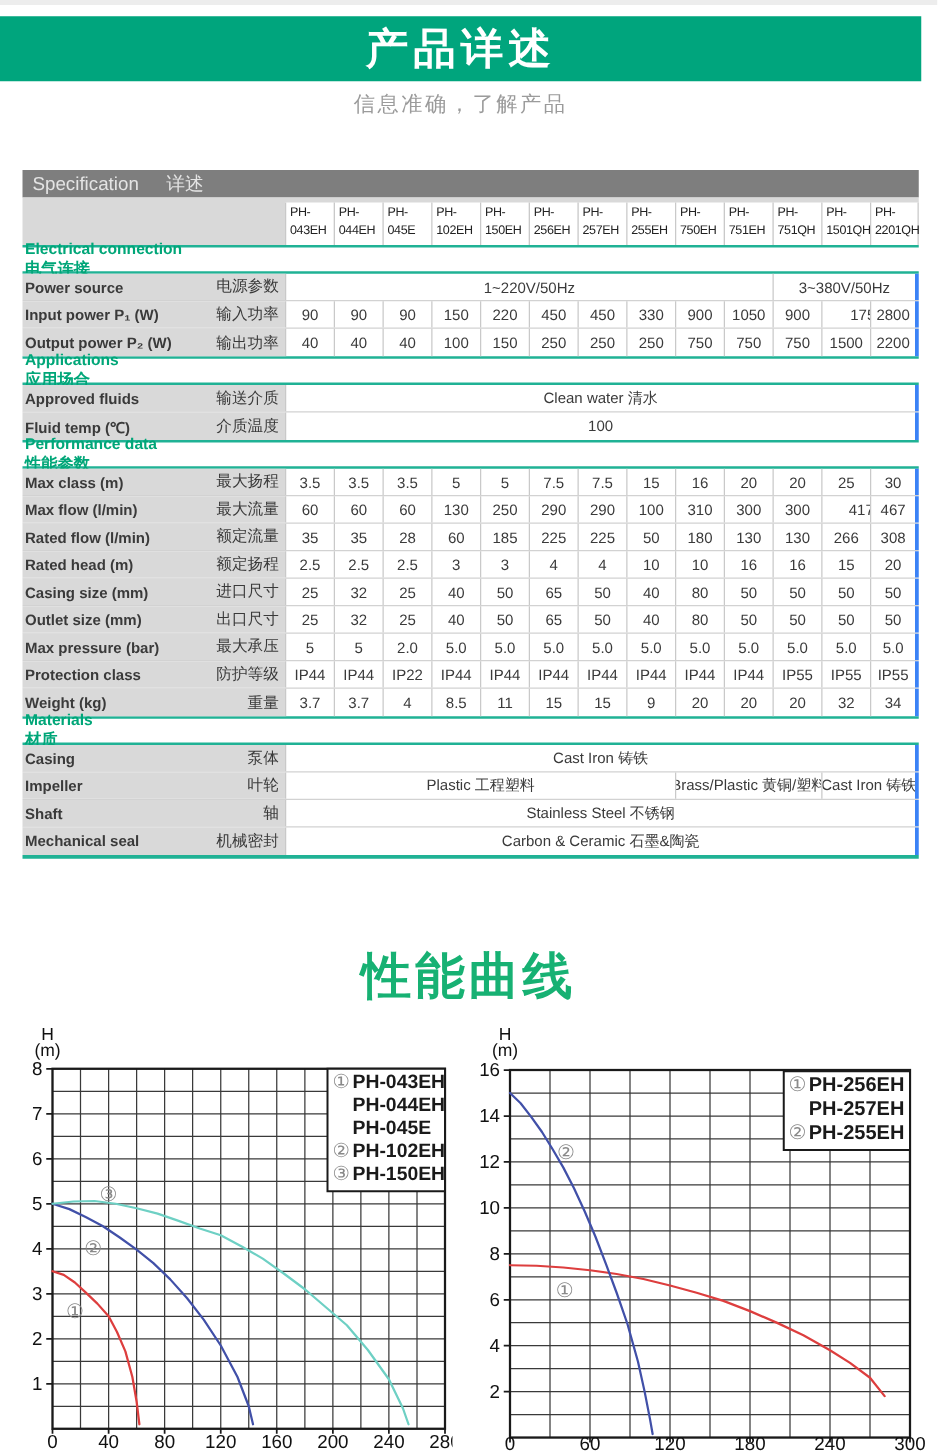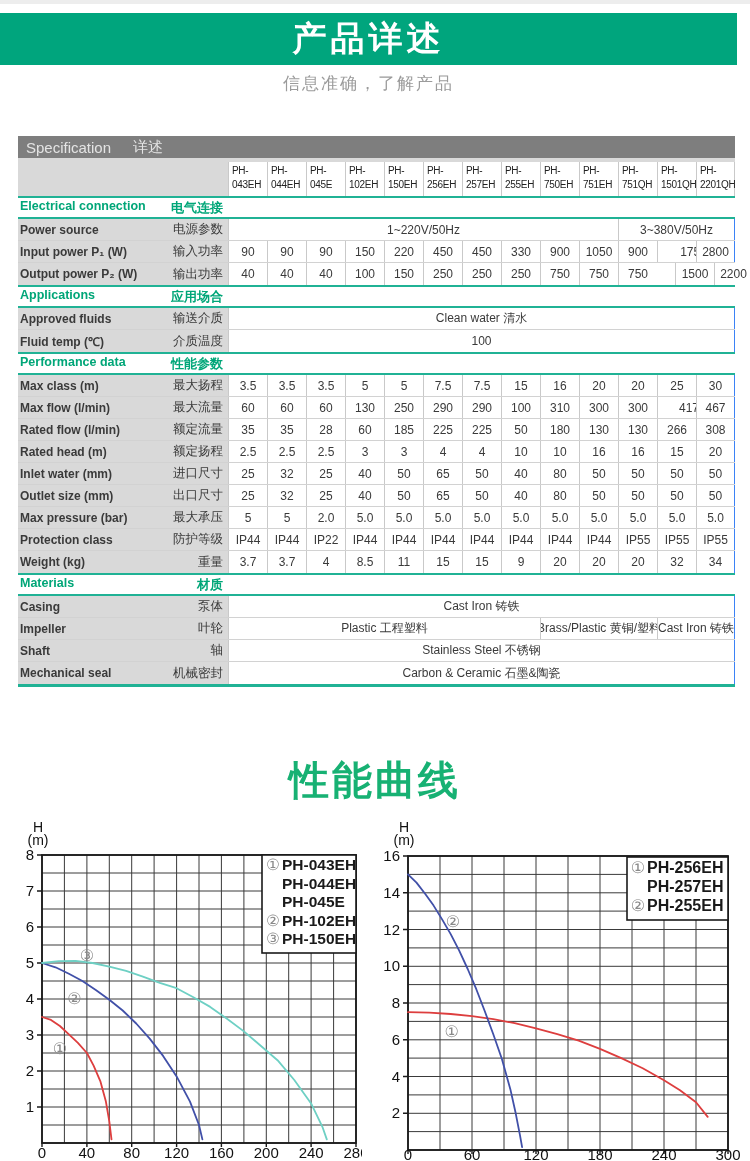--- a/index.html
+++ b/index.html
@@ -30,37 +30,37 @@
   .m-cell {
     width:39px; background:#fff; border-left:1px solid #c9c9c9;
     font-size:10px; line-height:1.35; padding:2px 0 0 3px; color:#222; letter-spacing:-0.3px;
   }
   .m-cell:last-child { border-right:1px solid #c9c9c9; }
   .sec-head {
     display:flex; align-items:center; height:23px;
     border-top:2px solid #20b295; border-bottom:2px solid #20b295;
     background:#fff;
   }
-  .sec-head .labwrap { width:210px; display:flex; justify-content:space-between; padding:0 5px 0 2px; }
+  .sec-head .labwrap { width:210px; display:flex; justify-content:space-between; padding:0 5px 0 2px;flex-direction:column; }
   .sec-head .en { color:#00a678; font-weight:bold; font-size:12.5px; }
   .sec-head .zh { color:#00a678; font-weight:bold; font-size:13px; }
   .row { display:flex; height:22px; border-bottom:1px solid #d2d2d2; }
   .sec .row:last-child { border-bottom:none; }
   .labwrap.lab-bg {
     width:210px; background:#d9d9d9; display:flex; align-items:center;
     justify-content:space-between; padding:0 5px 0 2px;
   }
   .row .en { font-size:12px; font-weight:600; color:#3a3a3a; }
   .row .zh { font-size:12.5px; color:#3a3a3a; }
   .cells { flex:1; display:flex; }
   .cell {
     border-left:1px solid #c9c9c9; display:flex; align-items:center; justify-content:center;
     font-size:12px; color:#3a3a3a; overflow:hidden; white-space:nowrap;
   }
-  .cells .cell:last-child { border-right:1px solid #3b82f6; }
+  .cells .cell:last-child { border-right:3px solid #3b82f6; }
   .tbl-bottom { height:3px; background:#20b295; }
 
   
   .curves-title {
     position:absolute; left:0; top:753px; width:750px; text-align:center;
     color:#17b173; font-size:40px; font-weight:bold; letter-spacing:3px;
   }
   .chart { position:absolute; }
   .chart svg { display:block; }
 </style>
@@ -183,21 +183,21 @@
             <div class="cell" style="flex: 0 0 7.69231%;">40</div>
             <div class="cell" style="flex: 0 0 7.69231%;">40</div>
             <div class="cell" style="flex: 0 0 7.69231%;">100</div>
             <div class="cell" style="flex: 0 0 7.69231%;">150</div>
             <div class="cell" style="flex: 0 0 7.69231%;">250</div>
             <div class="cell" style="flex: 0 0 7.69231%;">250</div>
             <div class="cell" style="flex: 0 0 7.69231%;">250</div>
             <div class="cell" style="flex: 0 0 7.69231%;">750</div>
             <div class="cell" style="flex: 0 0 7.69231%;">750</div>
             <div class="cell" style="flex: 0 0 7.69231%;">750</div>
-            <div class="cell" style="flex: 0 0 7.69231%; margin-left: 18px;">1500</div>
+            <div class="cell" style="flex: 0 0 7.69231%;">1500</div>
             <div class="cell" style="flex: 0 0 7.69231%;">2200</div>
           </div>
         </div>
       </div>
       <div class="sec">
         <div class="sec-head">
           <div class="labwrap">
             <div class="en">Applications</div>
             <div class="zh">应用场合</div>
           </div>
@@ -307,21 +307,21 @@
             <div class="cell" style="flex: 0 0 7.69231%;">10</div>
             <div class="cell" style="flex: 0 0 7.69231%;">10</div>
             <div class="cell" style="flex: 0 0 7.69231%;">16</div>
             <div class="cell" style="flex: 0 0 7.69231%;">16</div>
             <div class="cell" style="flex: 0 0 7.69231%;">15</div>
             <div class="cell" style="flex: 0 0 7.69231%;">20</div>
           </div>
         </div>
         <div class="row">
           <div class="labwrap lab-bg">
-            <div class="en">Inlet water (mm)</div>
+            <div class="en">Casing size (mm)</div>
             <div class="zh">进口尺寸</div>
           </div>
           <div class="cells">
             <div class="cell" style="flex: 0 0 7.69231%;">25</div>
             <div class="cell" style="flex: 0 0 7.69231%;">32</div>
             <div class="cell" style="flex: 0 0 7.69231%;">25</div>
             <div class="cell" style="flex: 0 0 7.69231%;">40</div>
             <div class="cell" style="flex: 0 0 7.69231%;">50</div>
             <div class="cell" style="flex: 0 0 7.69231%;">65</div>
             <div class="cell" style="flex: 0 0 7.69231%;">50</div>

